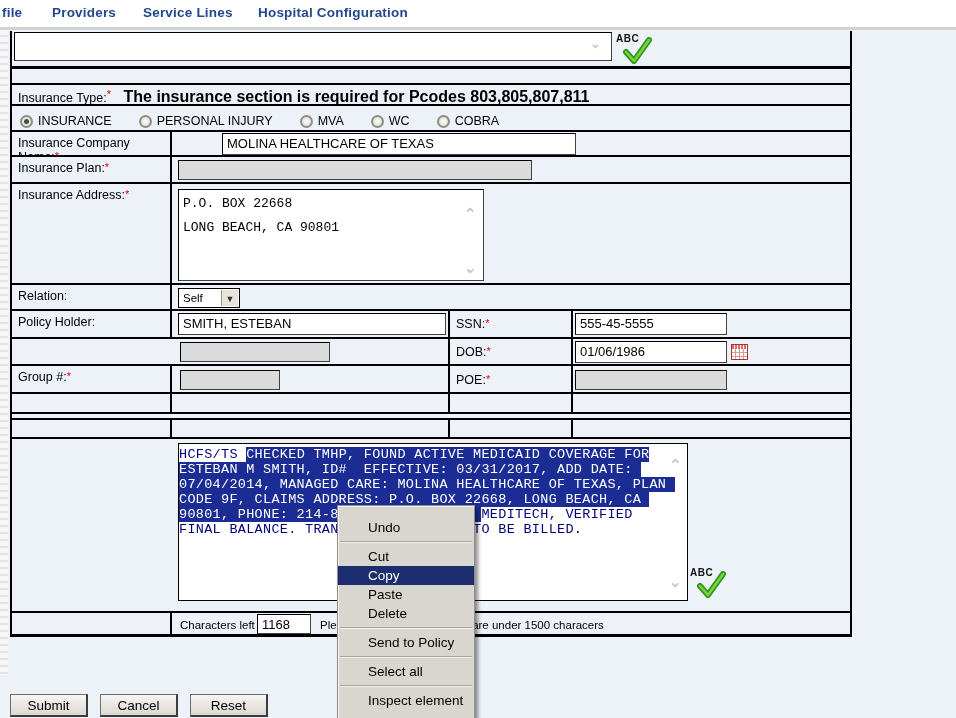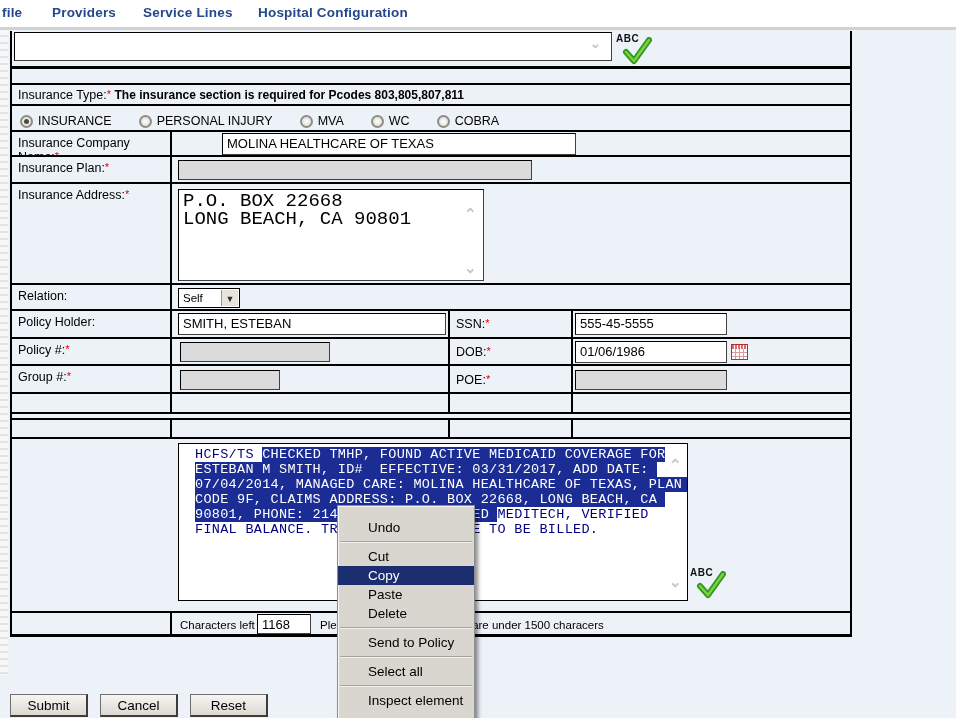--- a/index.html
+++ b/index.html
@@ -57,21 +57,21 @@
 
   
   .radiorow{display:flex;align-items:center;gap:27px;padding:6px 0 0 8px;}
   .ropt{display:flex;align-items:center;gap:5px;font-size:12.5px;}
   .rb{width:13px;height:13px;border-radius:50%;background:radial-gradient(#ffffff,#d9d5c9);
       border:2px solid #8d8d85;box-sizing:border-box;position:relative;}
   .rb.sel::after{content:"";position:absolute;left:2px;top:2px;width:5px;height:5px;border-radius:50%;background:#4c4c46;}
 
   
   .notesbox{position:absolute;left:166px;top:4px;width:510px;height:158px;background:#fff;
-            border:1px solid #000;box-sizing:border-box;padding:3px 2px 0 16px;overflow:hidden;}
+            border:1px solid #000;box-sizing:border-box;padding:3px 2px 0 0;overflow:hidden;}
   .nline{font-family:"Liberation Mono","DejaVu Sans Mono",monospace;font-size:13.5px;
          line-height:15px;color:#00007f;white-space:pre;letter-spacing:.3px;}
   .nline .hl{background:#1b2d94;color:#fff;}
 
   
   .cmenu{position:absolute;left:337px;top:505px;width:138px;background:#d9d6cf;
          border:1px solid #8f8f8f;box-shadow:3px 3px 4px rgba(0,0,0,.45),inset 1px 1px 0 #f4f3f0;
          padding:12px 0;box-sizing:border-box;font-size:13.5px;}
   .citem{height:19px;line-height:19px;padding-left:30px;color:#000;cursor:default;}
   .citem.hl{background:#1c2d70;color:#fff;}
@@ -108,21 +108,21 @@
         <path d="M4 15 L12 24 L27 3" fill="none" stroke="#7ed13f" stroke-width="2.4" stroke-linecap="round" stroke-linejoin="round"></path>
       </svg>
     </div>
   </div>
 
   <div class="row" style="height:16px"></div>
 
   <div class="row" style="height:21px">
     <span style="position:absolute;left:6px;top:3px;font-size:12.5px;">
       <span>Insurance Type:</span><span class="req">*</span>
-      <b class="small" style="font-size:12px;">The insurance section is required for Pcodes 803,805,807,811</b>
+      <b class="small" style="font-size:16px;margin-left:9px;">The insurance section is required for Pcodes 803,805,807,811</b>
     </span>
   </div>
 
   <div class="row radiorow" style="height:26px" id="radio-row">
       <span class="ropt">
         <span class="rb sel"></span>
         <span>INSURANCE</span>
       </span>
       <span class="ropt">
         <span class="rb"></span>
@@ -147,21 +147,21 @@
     <div class="tin" style="left:166px;top:1px;width:354px;height:22px;margin-left:44px;">MOLINA HEALTHCARE OF TEXAS</div>
   </div>
 
   <div class="row" style="height:27px">
     <div class="lblcell"><span>Insurance Plan:</span><span class="req">*</span></div>
     <div class="tin dis" style="left:166px;top:3px;width:354px;height:20px;"></div>
   </div>
 
   <div class="row" style="height:101px">
     <div class="lblcell"><span>Insurance Address:</span><span class="req">*</span></div>
-    <div class="tin mono" style="left:166px;top:5px;width:306px;height:92px;white-space:pre;font-size:19px;line-height:18px;" id="address-box">P.O. BOX 22668
+    <div class="tin mono" style="left:166px;top:5px;width:306px;height:92px;white-space:pre;font-size:13px;line-height:24px;" id="address-box">P.O. BOX 22668
 LONG BEACH, CA 90801</div>
     <span class="chev" style="left:452px;top:22px;font-size:15px;">⌃</span>
     <span class="chev" style="left:452px;top:76px;font-size:15px;">⌄</span>
   </div>
 
   <div class="row" style="height:26px">
     <div class="lblcell"><span>Relation:</span></div>
     <div class="sel" style="left:166px;top:3px;width:62px;">
       <span>Self</span>
       <span class="btn">▼</span>
@@ -171,21 +171,20 @@
   <div class="row" style="height:28px">
     <div class="lblcell"><span>Policy Holder:</span></div>
     <div class="tin" style="left:166px;top:2px;width:268px;height:22px;">SMITH, ESTEBAN</div>
     <div class="vdiv" style="left:436px"></div>
     <span style="position:absolute;left:444px;top:6px;font-size:12.5px;"><span>SSN:</span><span class="req">*</span></span>
     <div class="vdiv" style="left:559px"></div>
     <div class="tin" style="left:563px;top:2px;width:152px;height:22px;">555-45-5555</div>
   </div>
 
   <div class="row" style="height:27px">
-    <div class="lblcell"><span>Policy #:</span><span class="req">*</span></div>
     <div class="tin dis" style="left:168px;top:3px;width:150px;height:20px;"></div>
     <div class="vdiv" style="left:436px"></div>
     <span style="position:absolute;left:444px;top:6px;font-size:12.5px;"><span>DOB:</span><span class="req">*</span></span>
     <div class="vdiv" style="left:559px"></div>
     <div class="tin" style="left:563px;top:2px;width:152px;height:22px;">01/06/1986</div>
     <div class="cal" style="left:719px;top:5px;">
         <div class="hd"></div>
         <div class="gr"></div>
       </div>
   </div>

